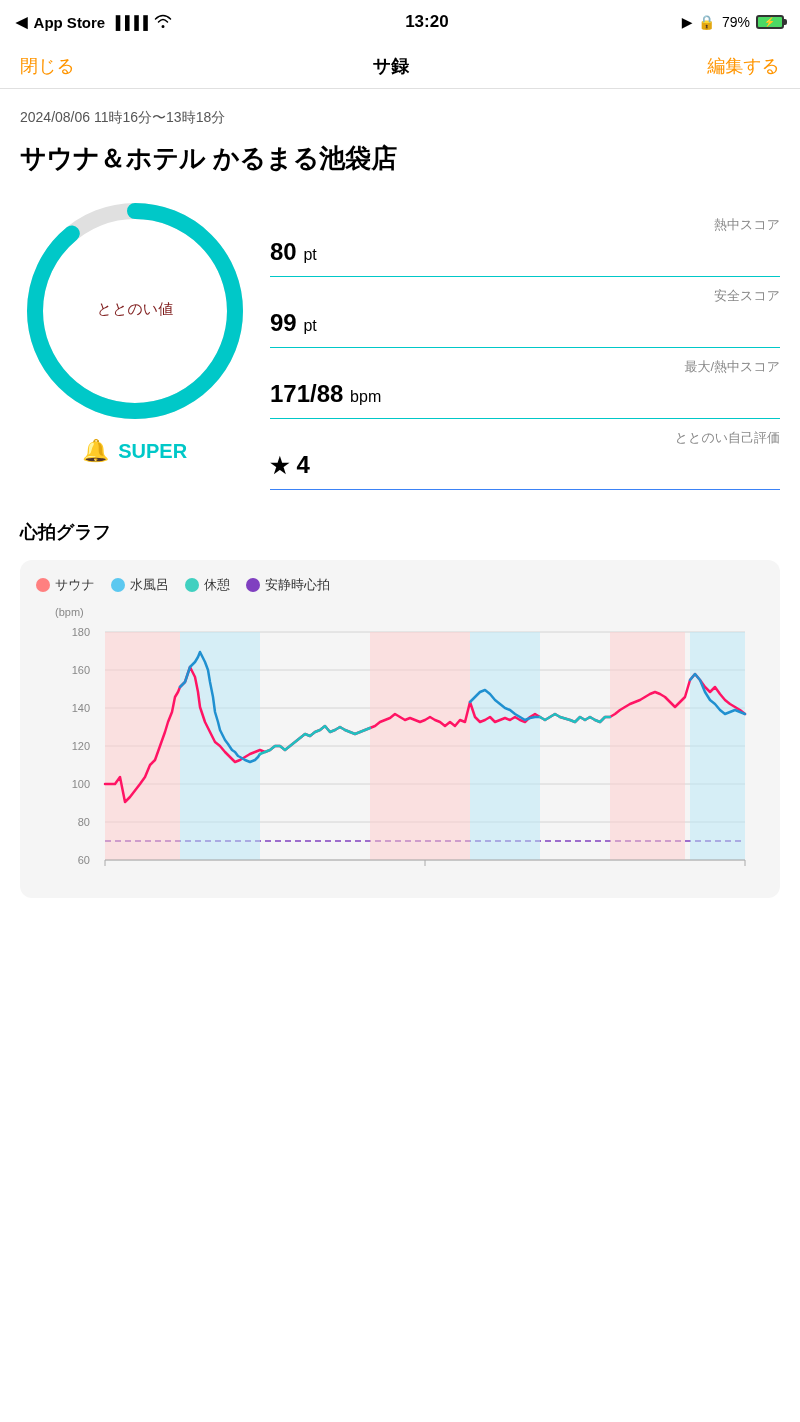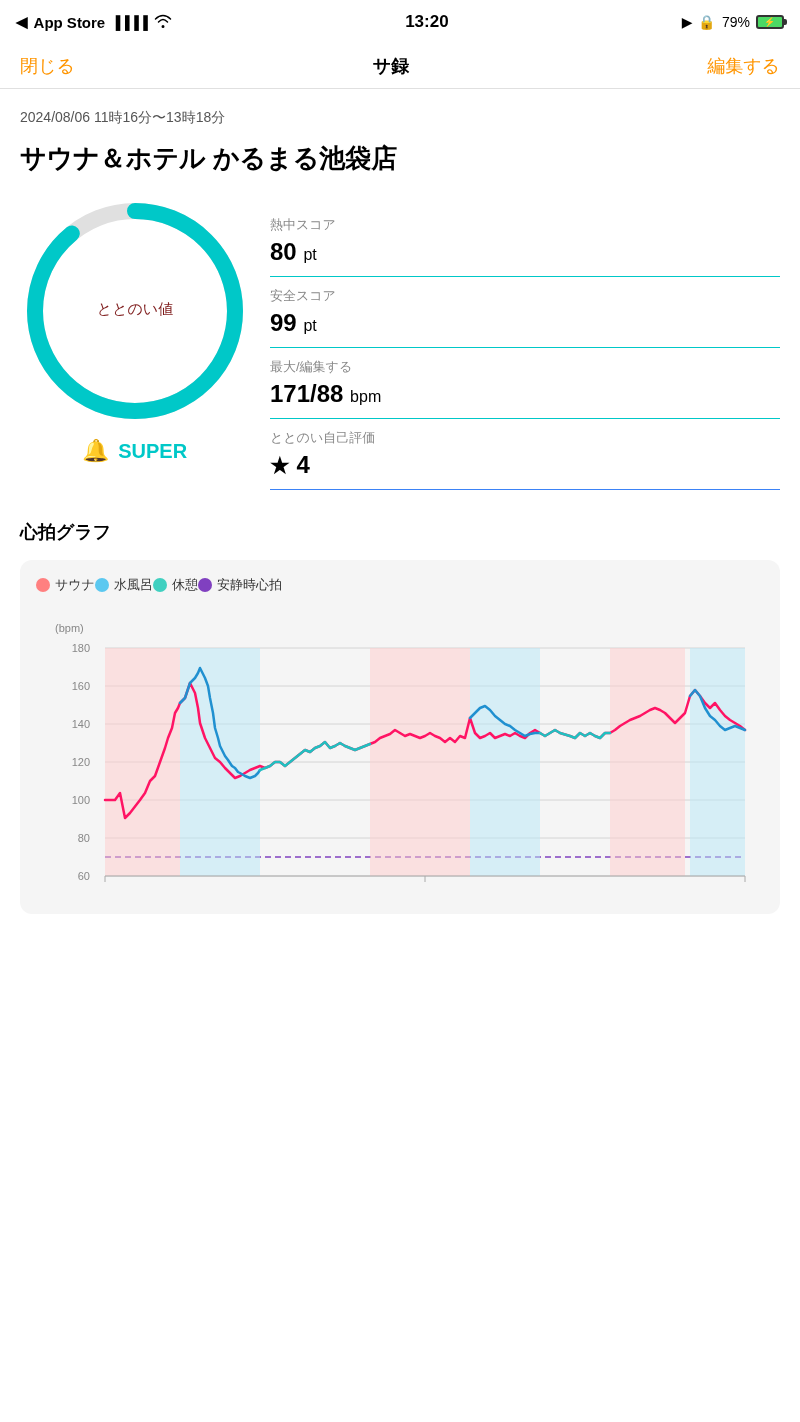--- a/index.html
+++ b/index.html
@@ -189,20 +189,21 @@
       padding: 10px 0;
       border-bottom: 1px solid #00c8c8;
     }
     .score-item:last-child {
       border-bottom: 1px solid #ff9500;
     }
     .score-item-label {
       font-size: 13px;
       color: #888;
       margin-bottom: 4px;
+      text-align: right;
     }
     .score-item-value {
       font-size: 24px;
       font-weight: 700;
       color: #000;
     }
     .score-item-value .unit {
       font-size: 16px;
       font-weight: 400;
     }
@@ -222,22 +223,22 @@
       color: #000;
       margin-bottom: 16px;
     }
     .graph-container {
       background: #f5f5f5;
       border-radius: 12px;
       padding: 16px 16px 16px 16px;
     }
     .legend {
       display: flex;
-      gap: 0;
-      margin-bottom: 24px;
+      gap: 16px;
+      margin-bottom: 8px;
       flex-wrap: wrap;
     }
     .legend-item {
       display: flex;
       align-items: center;
       gap: 5px;
       font-size: 13px;
       color: #333;
     }
     .legend-dot {
@@ -323,21 +324,21 @@
 
       <div class="score-item">
         <div class="score-item-label">安全スコア</div>
         <div class="score-item-value">
           <span>99</span>
           <span class="unit"> pt</span>
         </div>
       </div>
 
       <div class="score-item">
-        <div class="score-item-label">最大/編集する</div>
+        <div class="score-item-label">最大/熱中スコア</div>
         <div class="score-item-value">
           <span>171/88</span>
           <span class="unit"> bpm</span>
         </div>
       </div>
 
       <div class="score-item" style="border-bottom: 1px solid #3b82f6;">
         <div class="score-item-label">ととのい自己評価</div>
         <div class="score-item-value">
           <span class="score-star">★</span>

